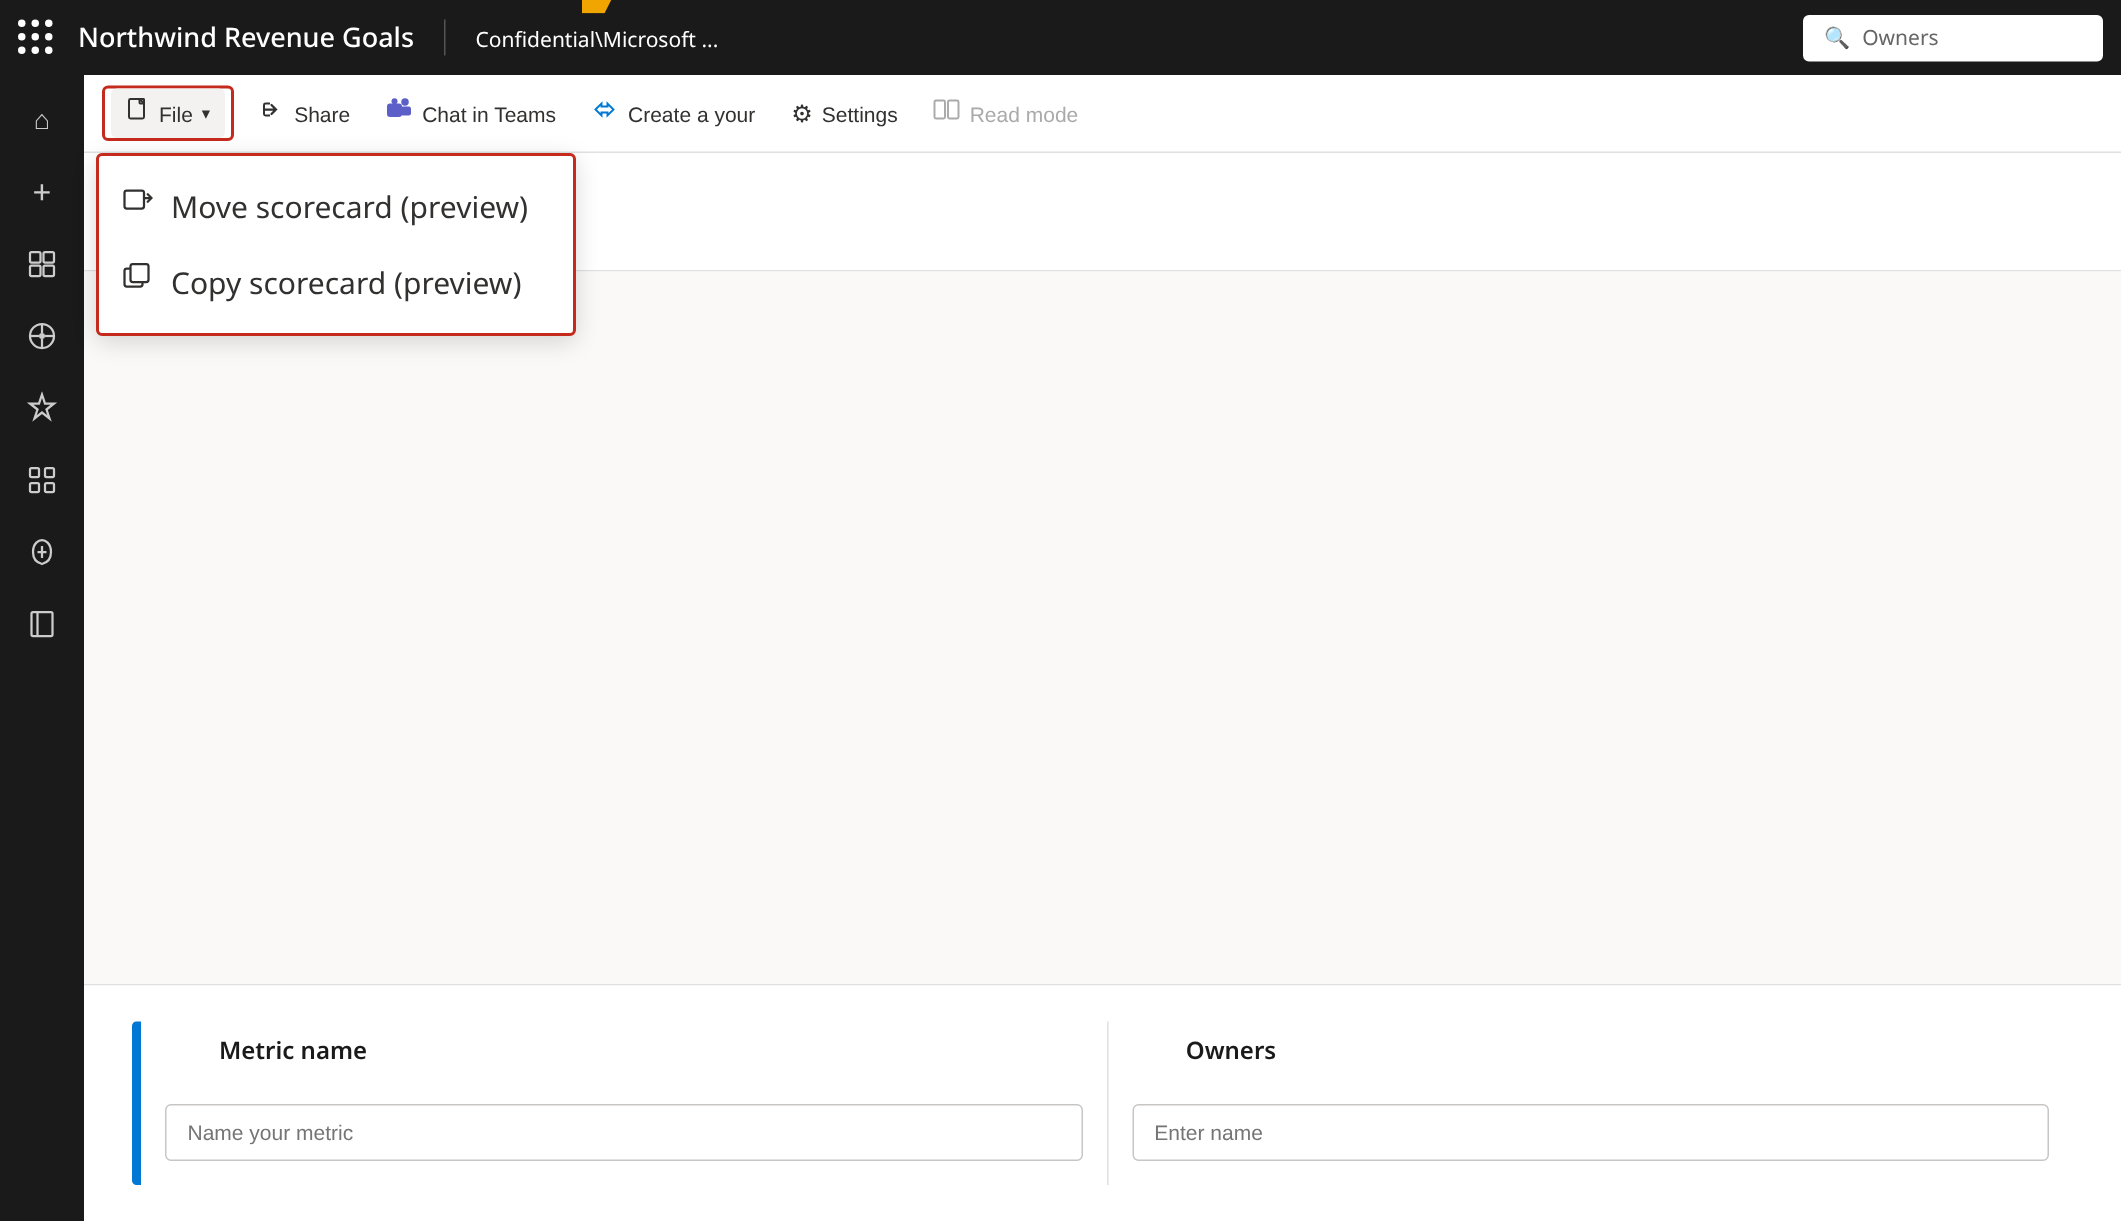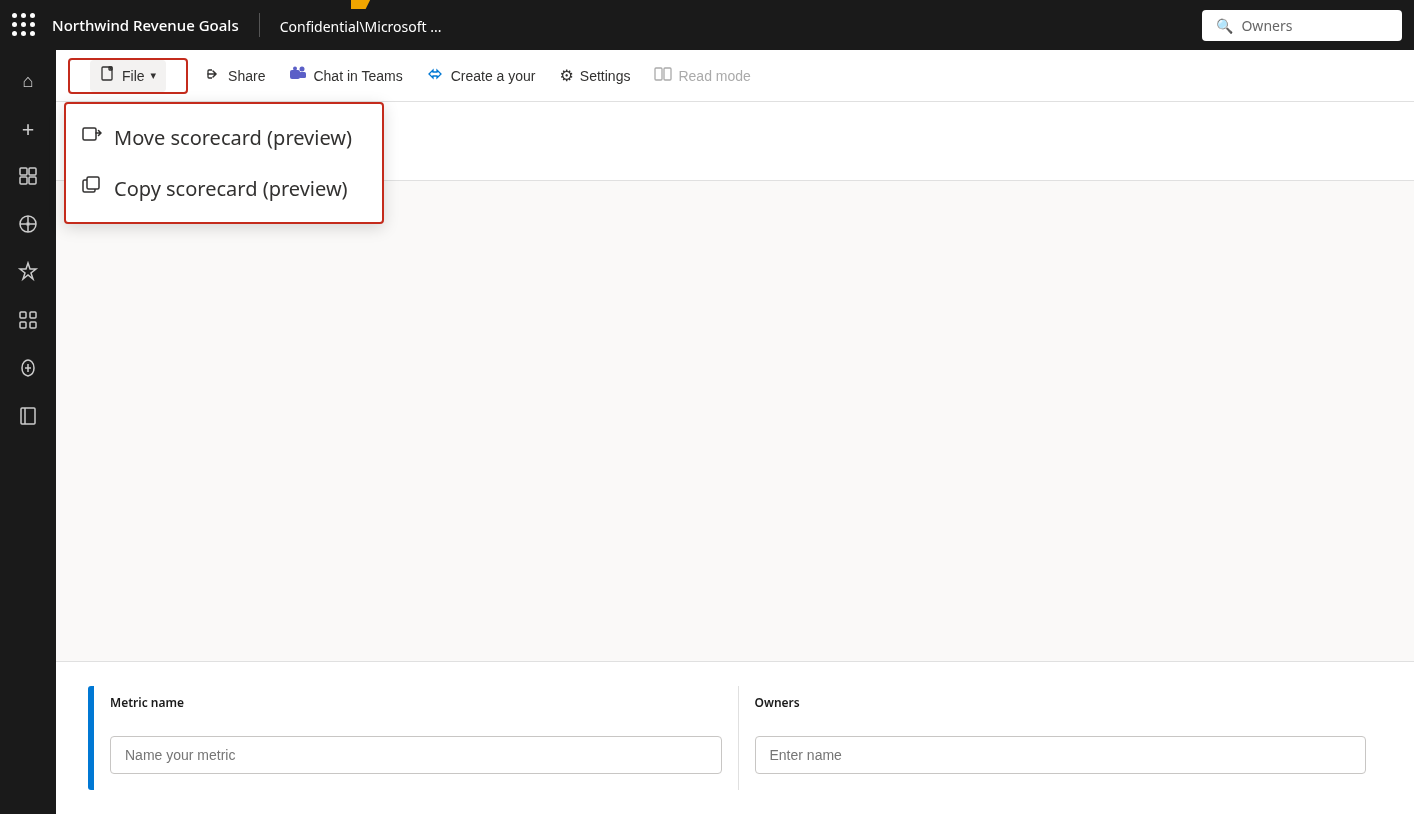--- a/index.html
+++ b/index.html
@@ -15,21 +15,21 @@
       padding: 0 12px;
       gap: 16px;
     }
     .top-bar-dots {
       display: grid;
       grid-template-columns: repeat(3, 6px);
       grid-template-rows: repeat(3, 6px);
       gap: 3px;
     }
     .dot { width: 5px; height: 5px; border-radius: 50%; background: white; }
-    .top-bar-title { font-size: 15px; font-weight: 500; color: white; white-space: nowrap; }
+    .top-bar-title { font-size: 18px; font-weight: 500; color: white; white-space: nowrap; }
     .top-bar-divider { width: 1px; height: 24px; background: #555; margin: 0 4px; }
     .top-bar-label {
       display: flex; align-items: center; gap: 8px;
       font-size: 14px; color: white; cursor: pointer; flex-direction: column;
     }
     .tag-icon {
       width: 20px; height: 20px;
       background: #f0a500;
       clip-path: polygon(0 0, 75% 0, 100% 50%, 75% 100%, 0 100%, 0 0);
       display: inline-block;
@@ -156,44 +156,45 @@
       flex: 1;
       gap: 0;
     }
     .metric-field-group {
       flex: 1;
       padding: 8px 16px 16px 16px;
       border-right: 1px solid #e0e0e0;
     }
     .metric-field-group:last-child { border-right: none; }
     .field-label {
-      font-size: 12px;
+      font-size: 16px;
       font-weight: 600;
       color: #1a1a1a;
       margin-bottom: 10px;
+      margin-left: 36px;
     }
     .field-input {
       width: 100%;
       border: 1px solid #c8c6c4;
       border-radius: 4px;
       padding: 10px 14px;
       font-size: 14px;
       color: #aaa;
       background: white;
       outline: none;
       margin-top: 15px;
     }
 
     
     .file-section {
       border: 2px solid #c42b1c;
       border-radius: 4px;
       display: flex;
       align-items: flex-end;
-      padding: 0 20px;
+      padding: 0 4px;
       margin-right: 4px;
     }
   </style>
 </head>
 <body>
 
 <div class="top-bar">
   <div class="top-bar-dots">
     <div class="dot"></div>
       <div class="dot"></div>

